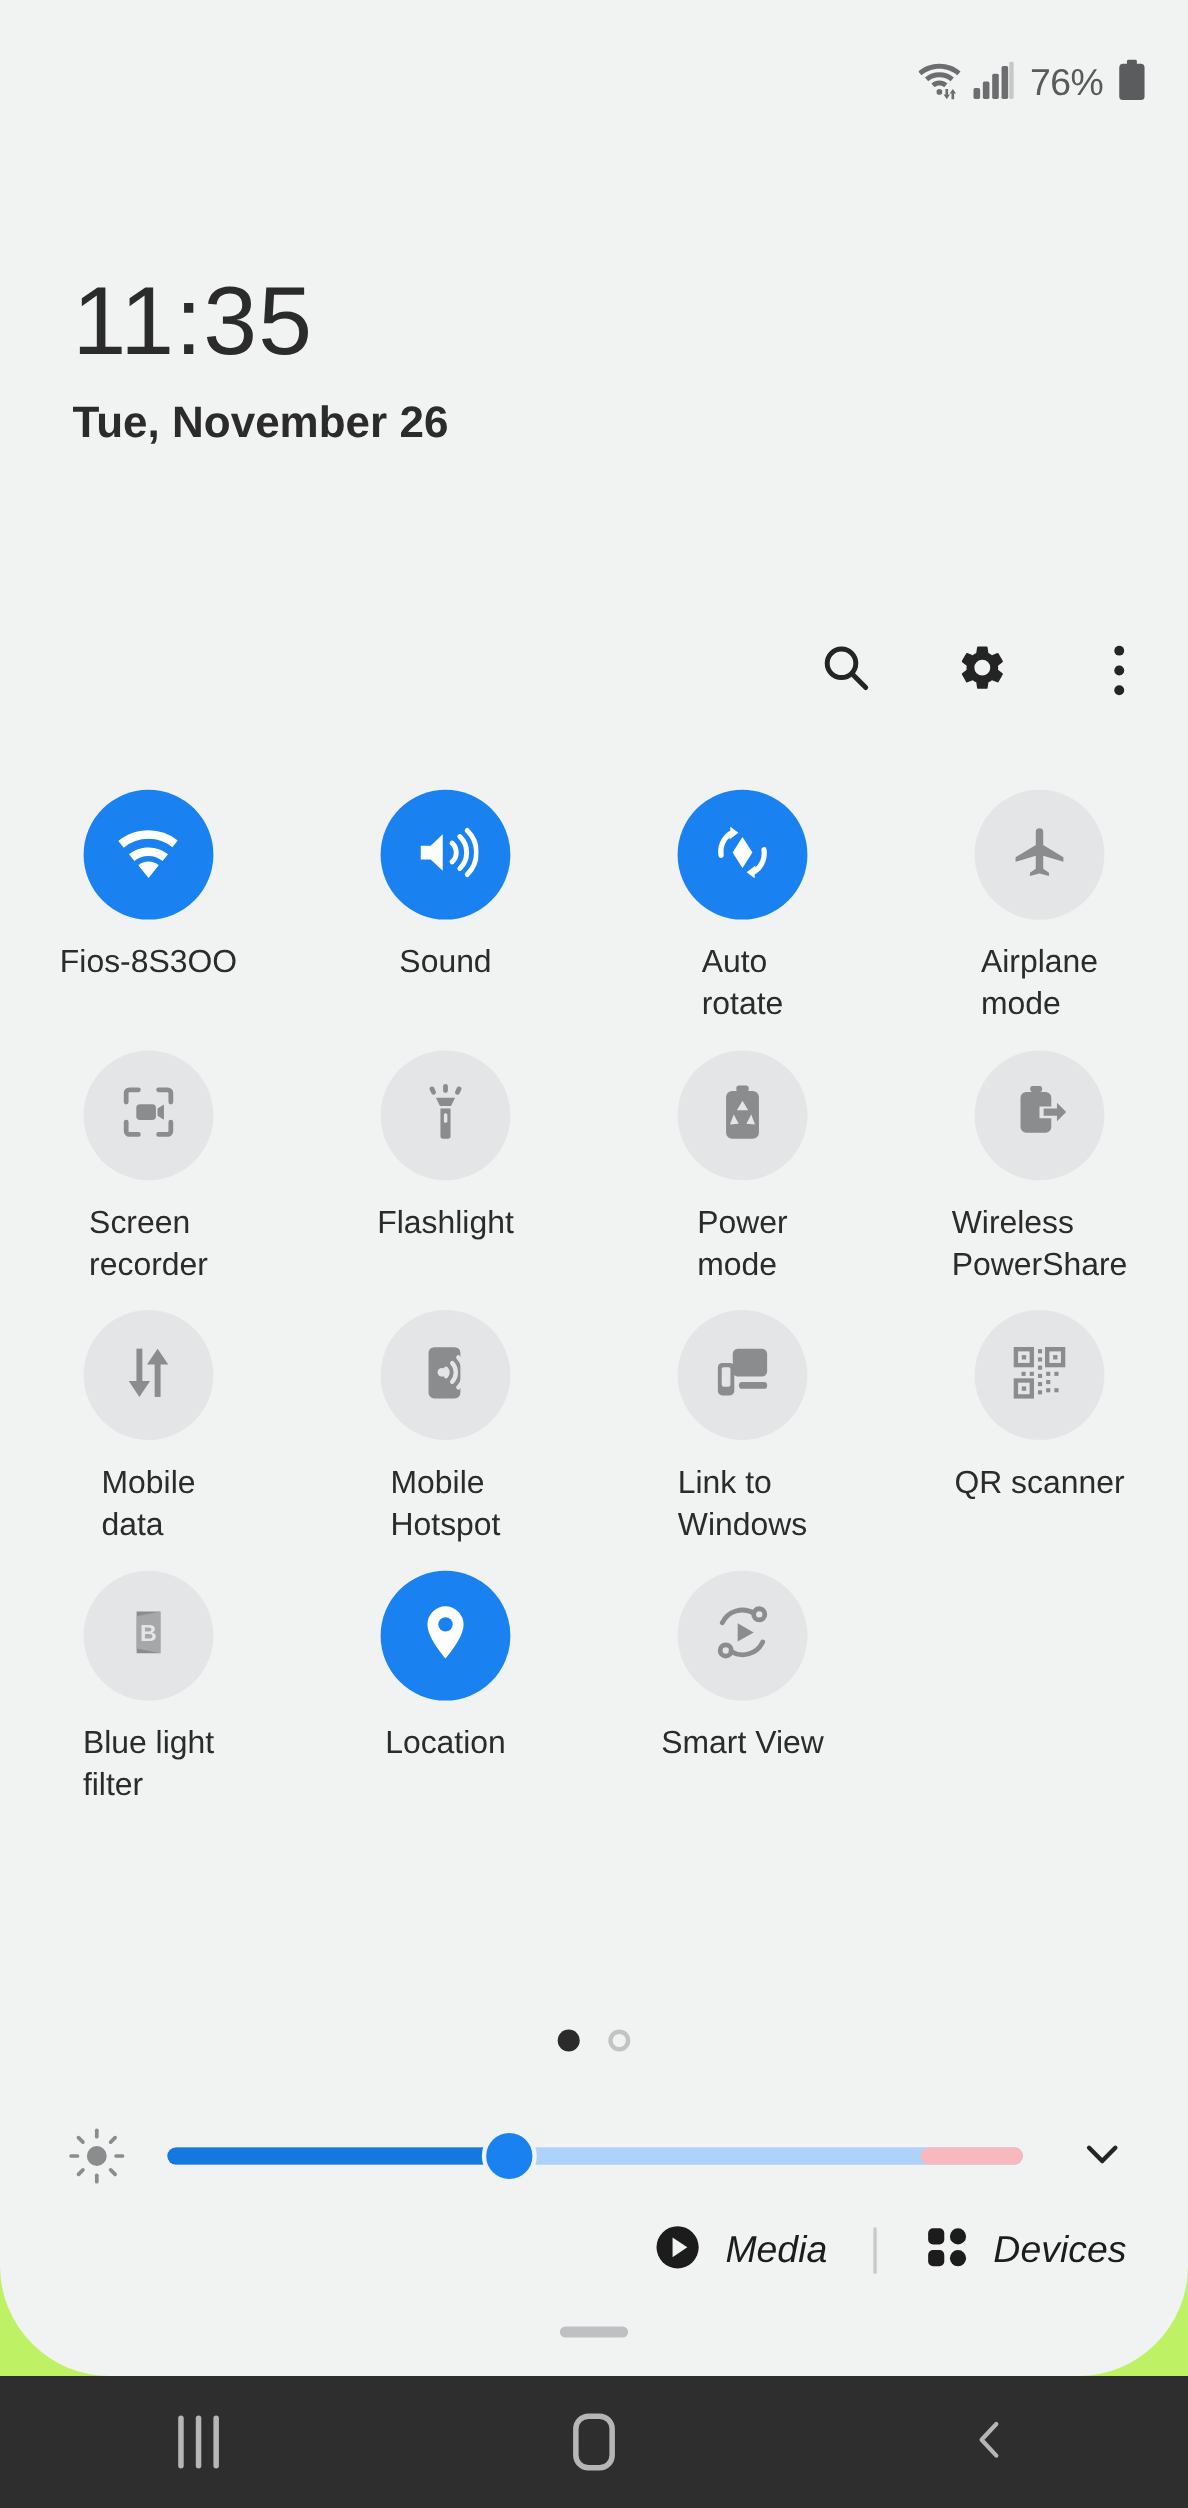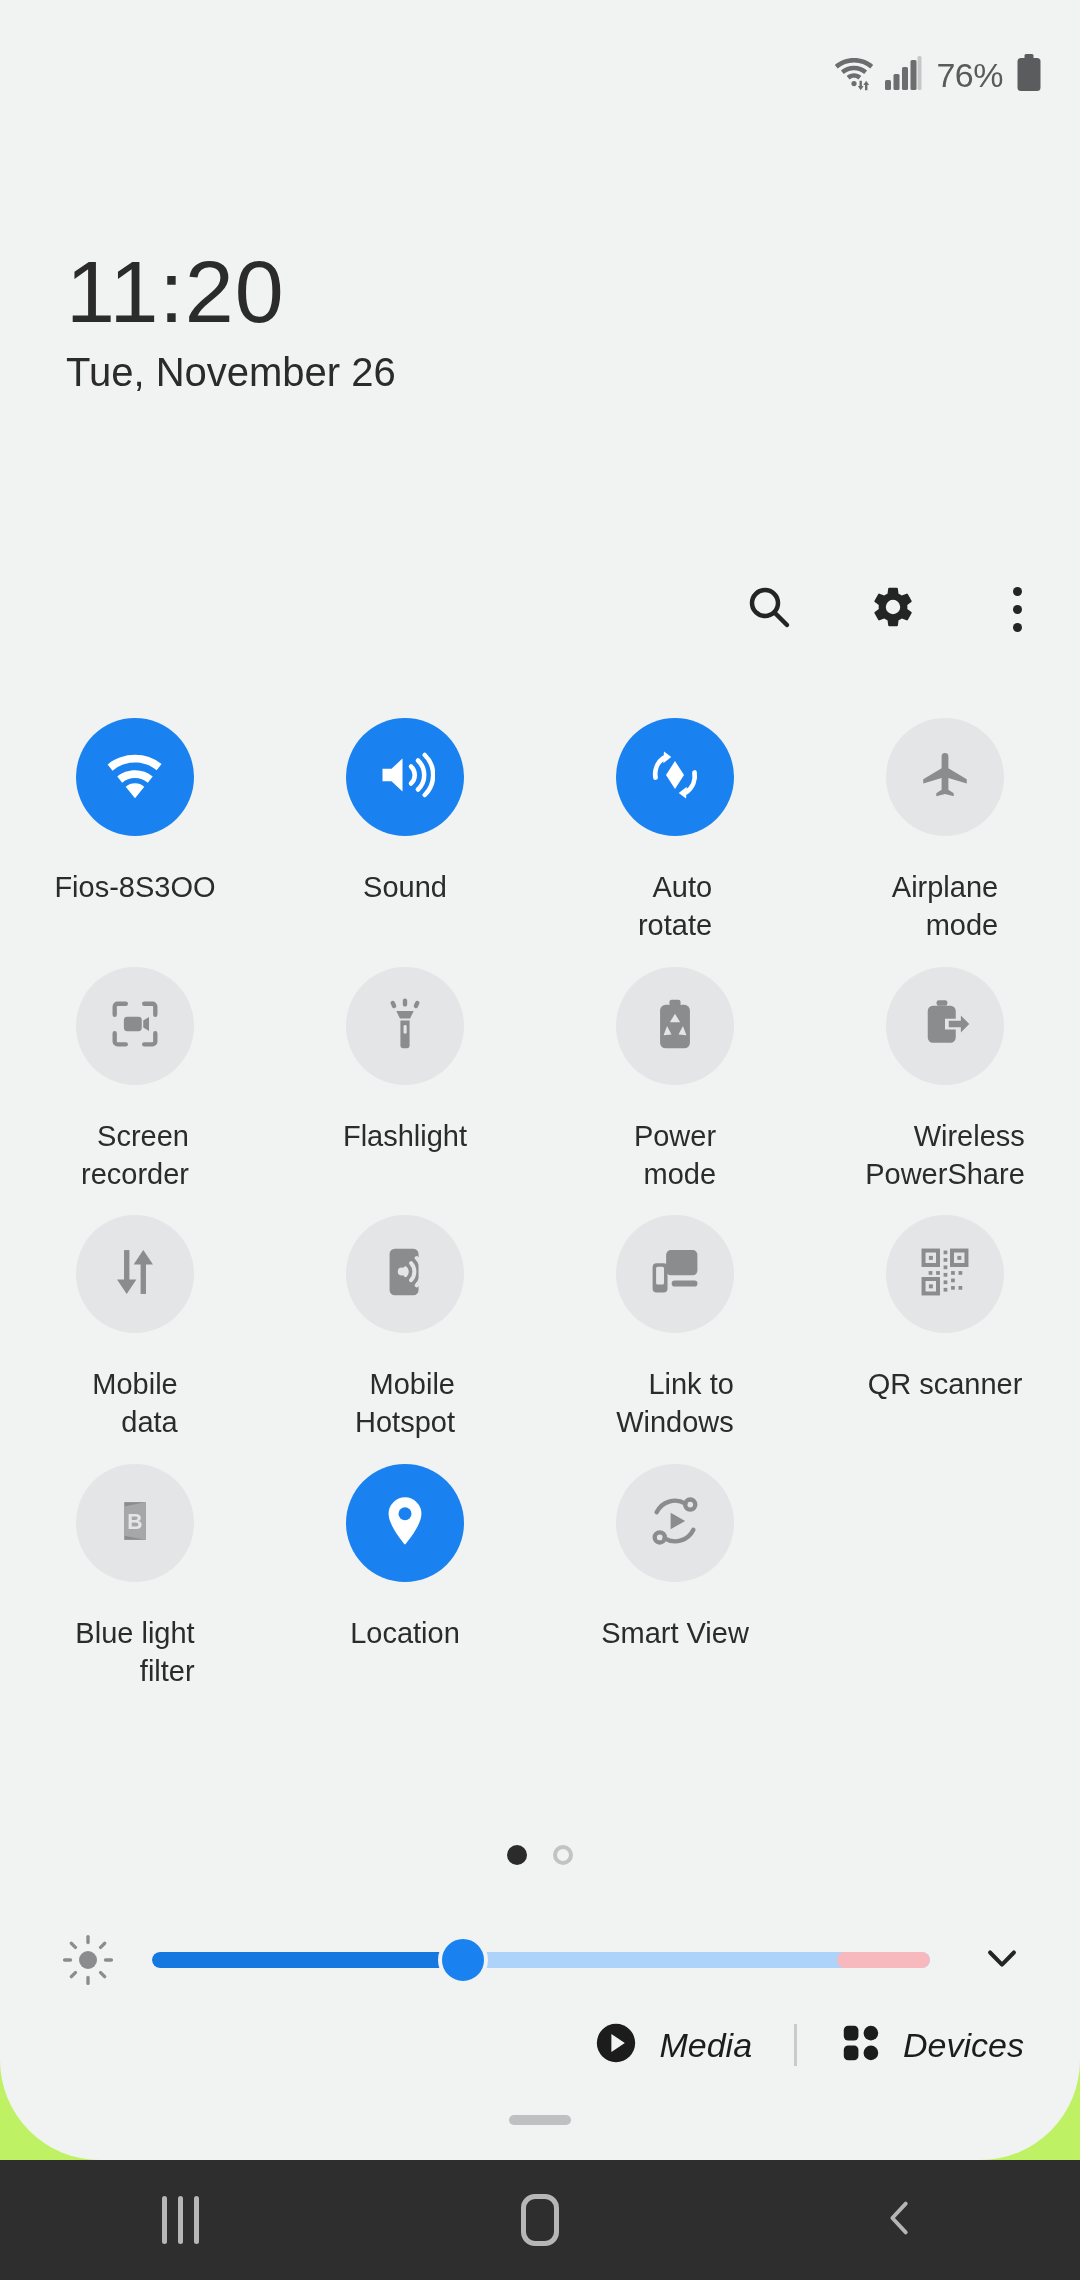--- a/index.html
+++ b/index.html
@@ -32,22 +32,22 @@
     margin-left:5px; margin-right:4px;
   }
 
   
   .clockblock { position:absolute; left:66px; top:248px; }
   .clock {
     font-size:88px; font-weight:300; color:#2b2b2b;
     letter-spacing:1px; line-height:1; white-space:nowrap;
   }
   .date {
-    font-size:40px; font-weight:400; color:#2b2b2b;
-    margin-top:14px; white-space:nowrap;
+    font-size:40px; font-weight:700; color:#2b2b2b;
+    margin-top:26px; white-space:nowrap;
   }
 
   
   .toolbar {
     position:absolute; top:578px; right:32px;
     display:flex; align-items:center; gap:62px;
   }
   .tb-btn {
     width:62px; height:62px;
     display:flex; align-items:center; justify-content:center;
@@ -66,22 +66,22 @@
     padding-top:8px;
   }
   .tile-circle {
     width:118px; height:118px; border-radius:50%;
     background:#e4e5e6;
     display:flex; align-items:center; justify-content:center;
     flex:none;
   }
   .tile.on .tile-circle { background:#1a82f0; }
   .tile-label {
-    margin-top:32px; font-size:29px; color:#2b2b2b;
-    text-align:right; line-height:1.32; max-width:220px;
+    margin-top:20px; font-size:29px; color:#2b2b2b;
+    text-align:left; line-height:1.32; max-width:220px;
     white-space:pre-line;
   }
 
   
   .pagedots {
     position:absolute; top:1845px; left:0; width:1080px;
     display:flex; justify-content:center; align-items:center; gap:26px;
   }
   .pd { width:20px; height:20px; border-radius:50%; }
   .pd.active { background:#2b2b2b; }
@@ -194,21 +194,21 @@
         <span>
           <svg width="26" height="38" viewBox="0 0 26 38">
             <rect x="8.5" y="0" width="9" height="5" rx="1.5" fill="#5a5c5e"></rect>
             <rect x="1.5" y="4" width="23" height="33" rx="3.5" fill="#5a5c5e"></rect>
           </svg>
         </span>
       </div>
     </div>
 
     <div class="clockblock">
-      <div class="clock">11:20</div>
+      <div class="clock">11:35</div>
       <div class="date">Tue, November 26</div>
     </div>
 
     <div class="toolbar">
 
       <div class="tb-btn">
         <span>
           <svg width="48" height="48" viewBox="0 0 48 48">
             <circle cx="20" cy="20" r="13" fill="none" stroke="#242424" stroke-width="4.5"></circle>
             <line x1="29.5" y1="29.5" x2="42" y2="42" stroke="#242424" stroke-width="4.5" stroke-linecap="round"></line>

